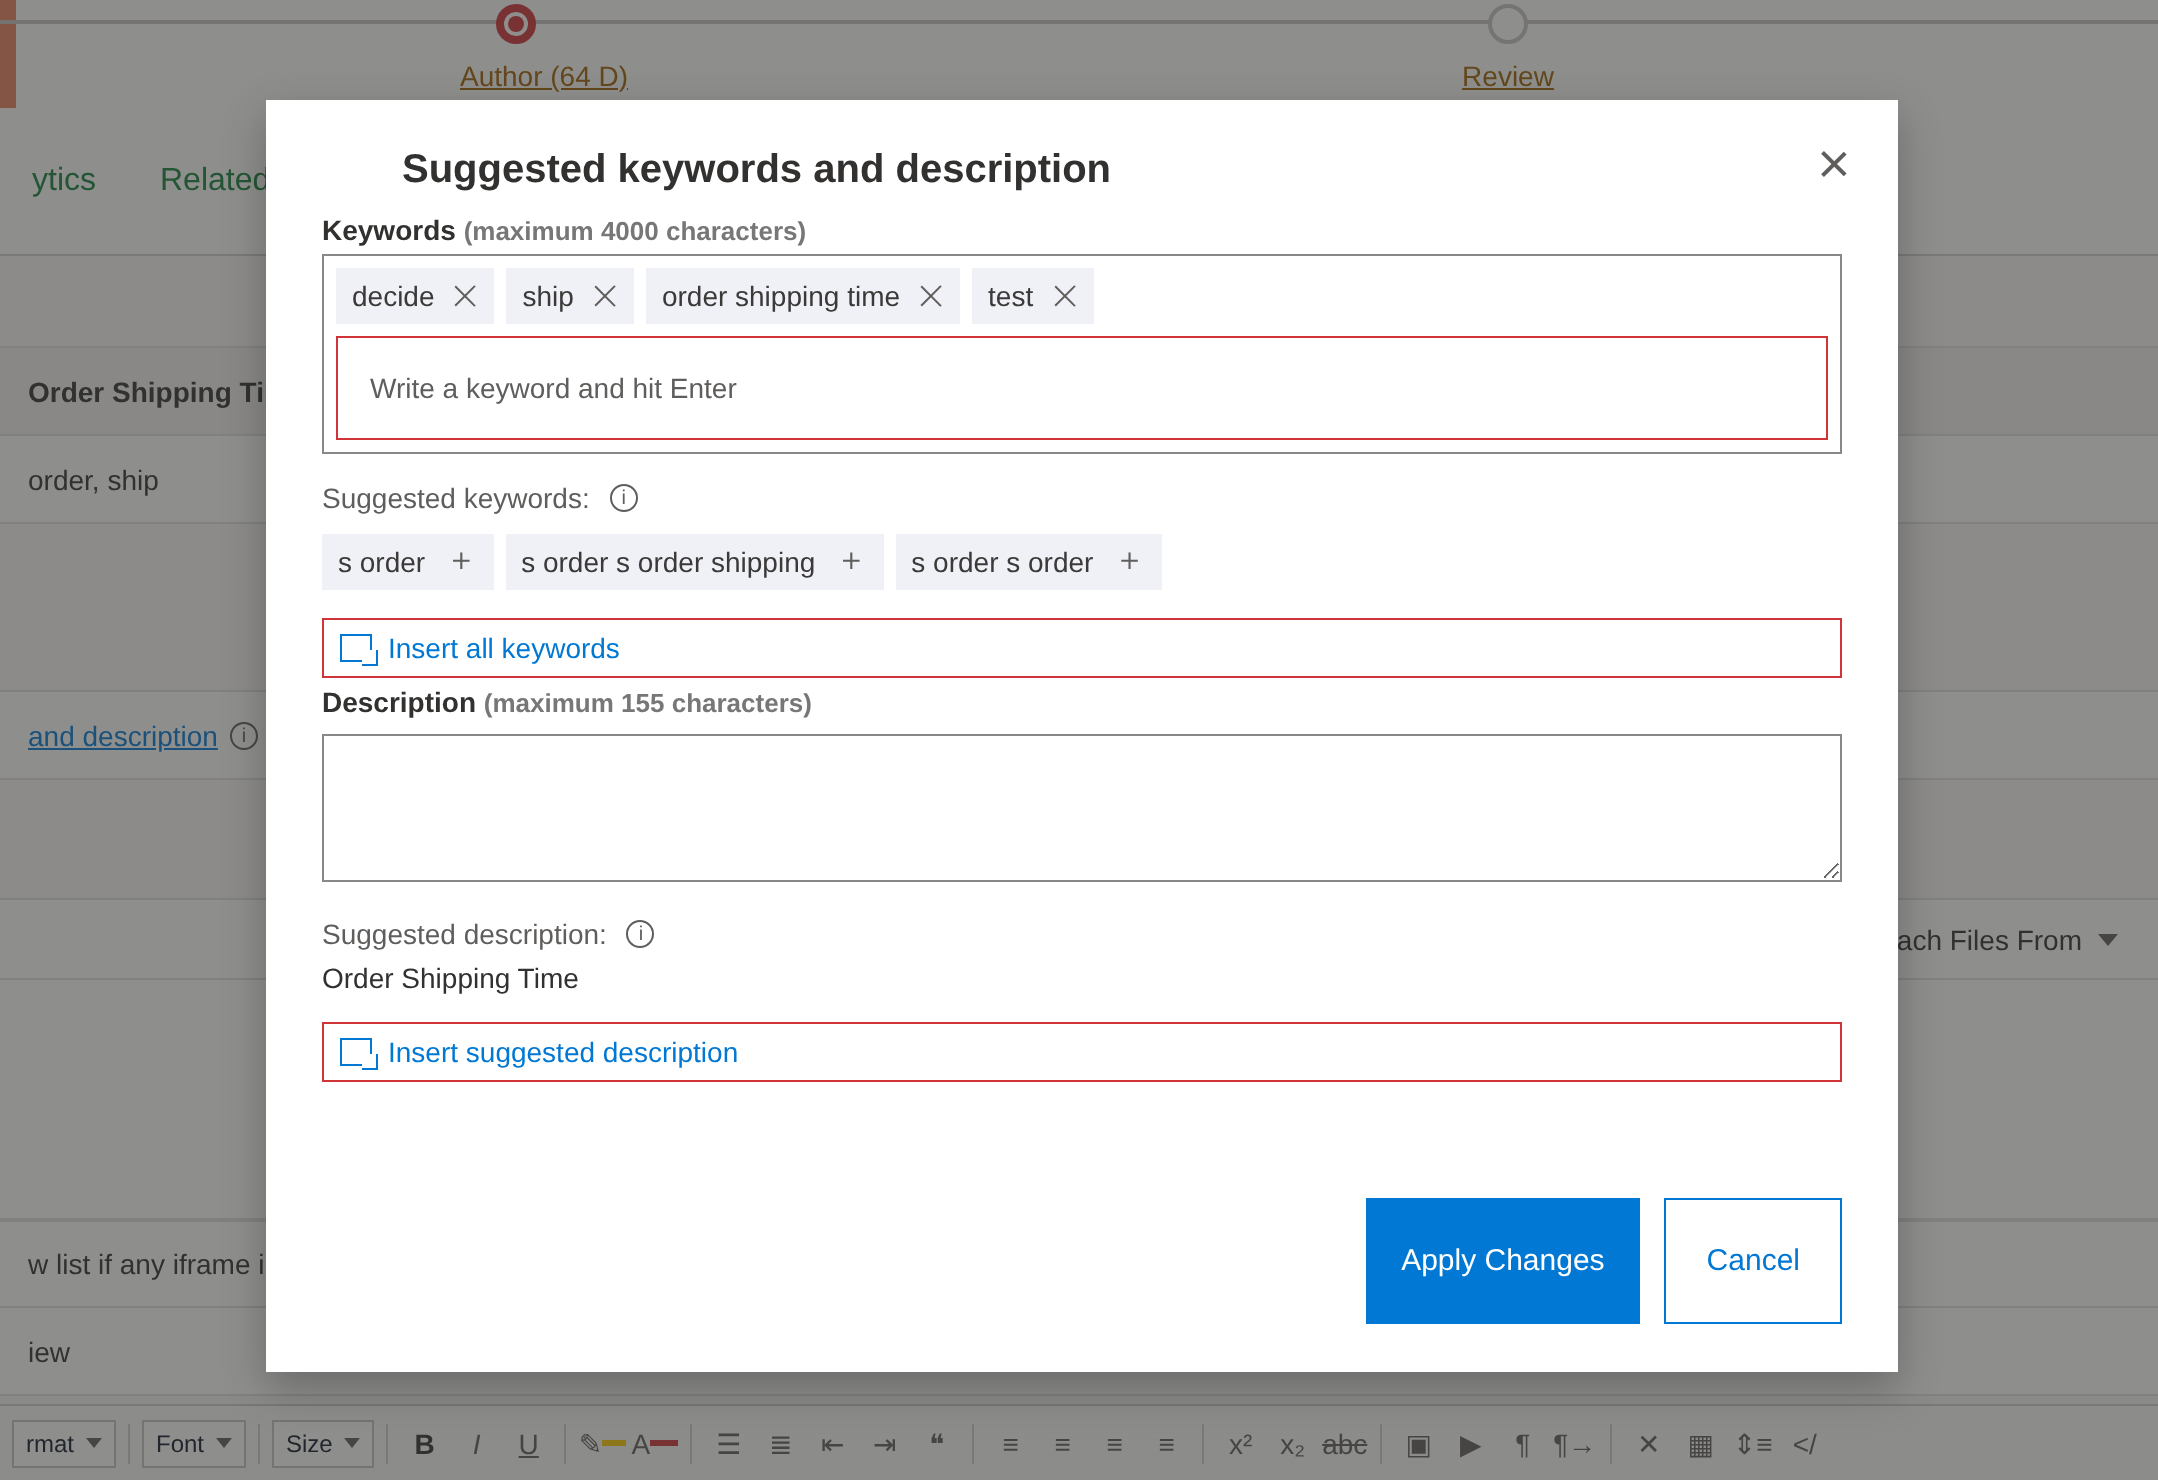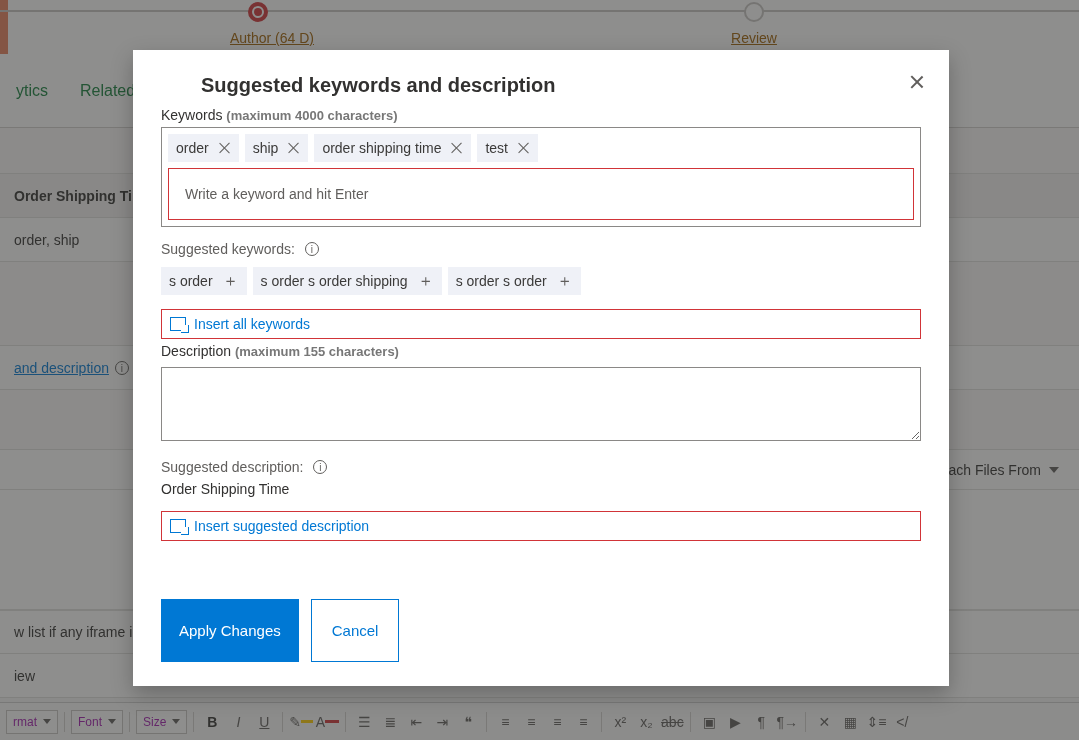--- a/index.html
+++ b/index.html
@@ -38,21 +38,21 @@
   .attach-row { display:flex; justify-content:flex-end; align-items:center; height:40px; padding:0 20px;
                 background:#fff; border-bottom:1px solid #e1dfdd; }
   .chev-down { display:inline-block; width:0; height:0; border-left:5px solid transparent; border-right:5px solid transparent;
                border-top:6px solid #605e5c; margin-left:8px; vertical-align:middle; }
 
   
   .editor-toolbar { position: absolute; bottom: 0; left: 0; right: 0; height: 38px;
                     background: #fafafa; border-top: 1px solid #cfcfcf; display: flex; align-items: center;
                     padding: 0 6px; gap: 2px; }
   .tb-select { height: 24px; border: 1px solid #c8c6c4; background: #fff; font-size: 12px;
-               display: inline-flex; align-items: center; padding: 0 6px; gap: 6px; color: #a21caf; }
+               display: inline-flex; align-items: center; padding: 0 6px; gap: 6px; color: #0f172a; }
   .tb-select .caret { width:0; height:0; border-left:4px solid transparent; border-right:4px solid transparent;
                       border-top:5px solid #605e5c; }
   .tb-btn { width: 24px; height: 24px; display: inline-flex; align-items: center; justify-content: center;
             color: #605e5c; font-size: 14px; }
   .tb-btn.bold { font-weight: 700; color:#323130; }
   .tb-btn.italic { font-style: italic; }
   .tb-sep { width: 1px; height: 20px; background: #d2d0ce; margin: 0 4px; }
   .tb-color-sample { width:14px; height:3px; display:block; }
 
   .overlay { position: absolute; inset: 0; background: rgba(50,49,48,0.55); }
@@ -62,21 +62,21 @@
            box-shadow: 0 8px 20px rgba(0,0,0,0.25); padding: 24px 28px; display: flex; flex-direction: column; }
   .modal h2 { font-size: 20px; font-weight: 700; color: #323130; margin-bottom: 10px; margin-left: 40px; }
   .modal .sub { font-size: 14px; color: #323130; margin-bottom: 22px; }
   .close-x { position: absolute; top: 22px; right: 22px; width: 20px; height: 20px; cursor: pointer; }
   .close-x::before, .close-x::after { content:""; position:absolute; left:9px; top:2px; width:1.5px; height:16px;
                                       background:#605e5c; }
   .close-x::before { transform: rotate(45deg); }
   .close-x::after  { transform: rotate(-45deg); }
 
   .section-label { font-size: 14px; color: #323130; margin-bottom: 4px; }
-  .section-label b { font-weight: 400; }
+  .section-label b { font-weight: 700; }
   .section-label .hint { color: #777; font-weight: 700; font-size: 13px; }
 
   .kw-box { border: 1px solid #8a8886; padding: 6px 6px 0 6px; display:flex; flex-wrap:wrap; gap:6px;
             align-items: center; }
   .chip { background: #eff1f7; color: #3b3a39; font-size: 14px; padding: 6px 8px; display: inline-flex;
           align-items: center; gap: 10px; }
   .chip .x { width:12px; height:12px; position: relative; cursor:pointer; }
   .chip .x::before, .chip .x::after { content:""; position:absolute; left:5px; top:-1px; width:1.3px; height:14px;
                                       background:#605e5c; }
   .chip .x::before { transform: rotate(45deg); }
@@ -94,21 +94,21 @@
   .insert-link { display:inline-flex; align-items:center; gap:8px; color:#0078d4; font-size:14px;
                  padding: 6px 8px; border: 1.5px solid #d13438; margin-top: 14px; cursor:pointer; }
   .insert-ic { width:16px; height:14px; border:1.4px solid #0078d4; position:relative; }
   .insert-ic::after { content:""; position:absolute; right:-4px; bottom:-3px; width:7px; height:7px;
                       border-right:1.4px solid #0078d4; border-bottom:1.4px solid #0078d4; background:#fff; }
 
   .desc-area { width: 100%; height: 74px; border: 1px solid #8a8886; resize: both; font-family: inherit;
                font-size: 14px; padding: 6px; outline: none; margin-top: 4px; }
   .sugg-desc-text { font-size: 14px; color: #323130; margin-top: 6px; }
 
-  .modal-footer { margin-top: auto; display: flex; gap: 12px; }
+  .modal-footer { margin-top: auto; display: flex; justify-content: flex-end; gap: 12px; }
   .btn-primary { background: #0078d4; color: #fff; border: none; font-size: 15px; padding: 10px 18px; cursor:pointer; }
   .btn-secondary { background: #fff; color: #0078d4; border: 1px solid #0078d4; font-size: 15px; padding: 22px 20px; cursor:pointer; }
 </style>
 </head>
 <body>
 
 <div class="bg-layer">
 
   <div class="steps-bar">
     <div class="orange-bar"></div>
@@ -204,21 +204,21 @@
 <div class="modal">
   <span class="close-x"></span>
   <h2>Suggested keywords and description</h2>
 
   <div class="section-label">
     <b>Keywords</b> <span class="hint">(maximum 4000 characters)</span>
   </div>
 
   <div class="kw-box">
     <span class="chip">
-      <span>order</span>
+      <span>decide</span>
       <span class="x"></span>
     </span>
     <span class="chip">
       <span>ship</span>
       <span class="x"></span>
     </span>
     <span class="chip">
       <span>order shipping time</span>
       <span class="x"></span>
     </span>

